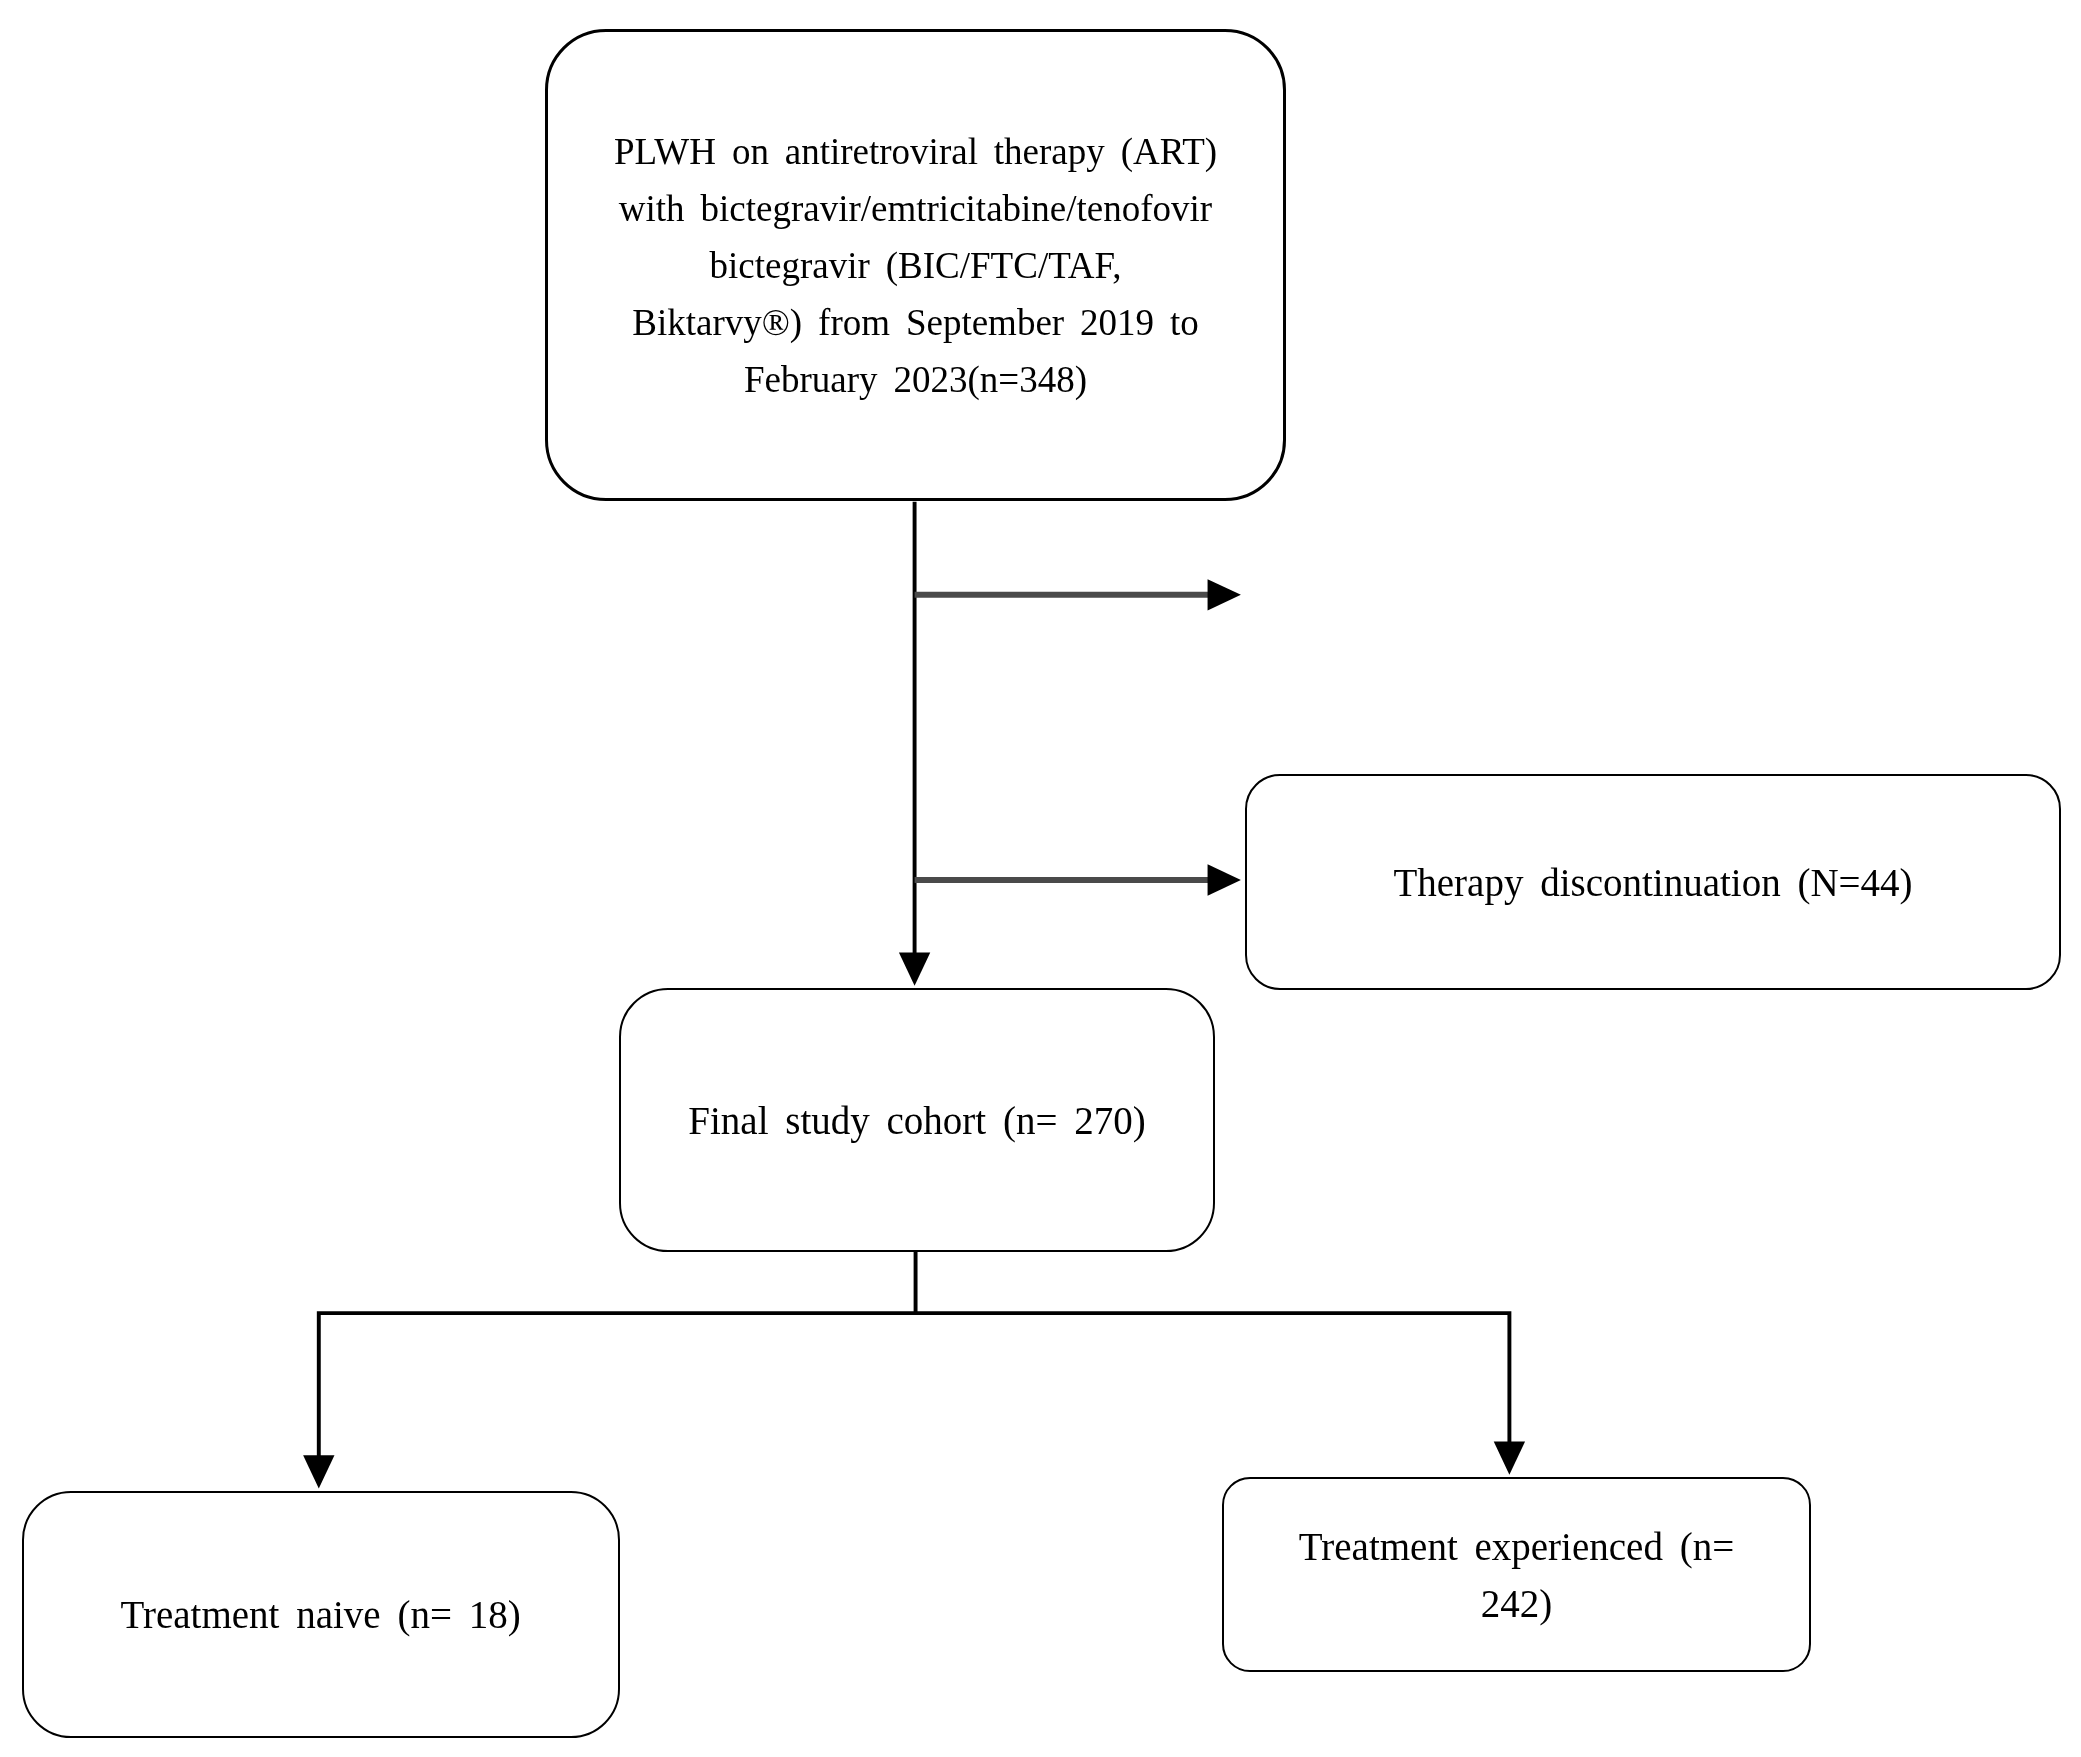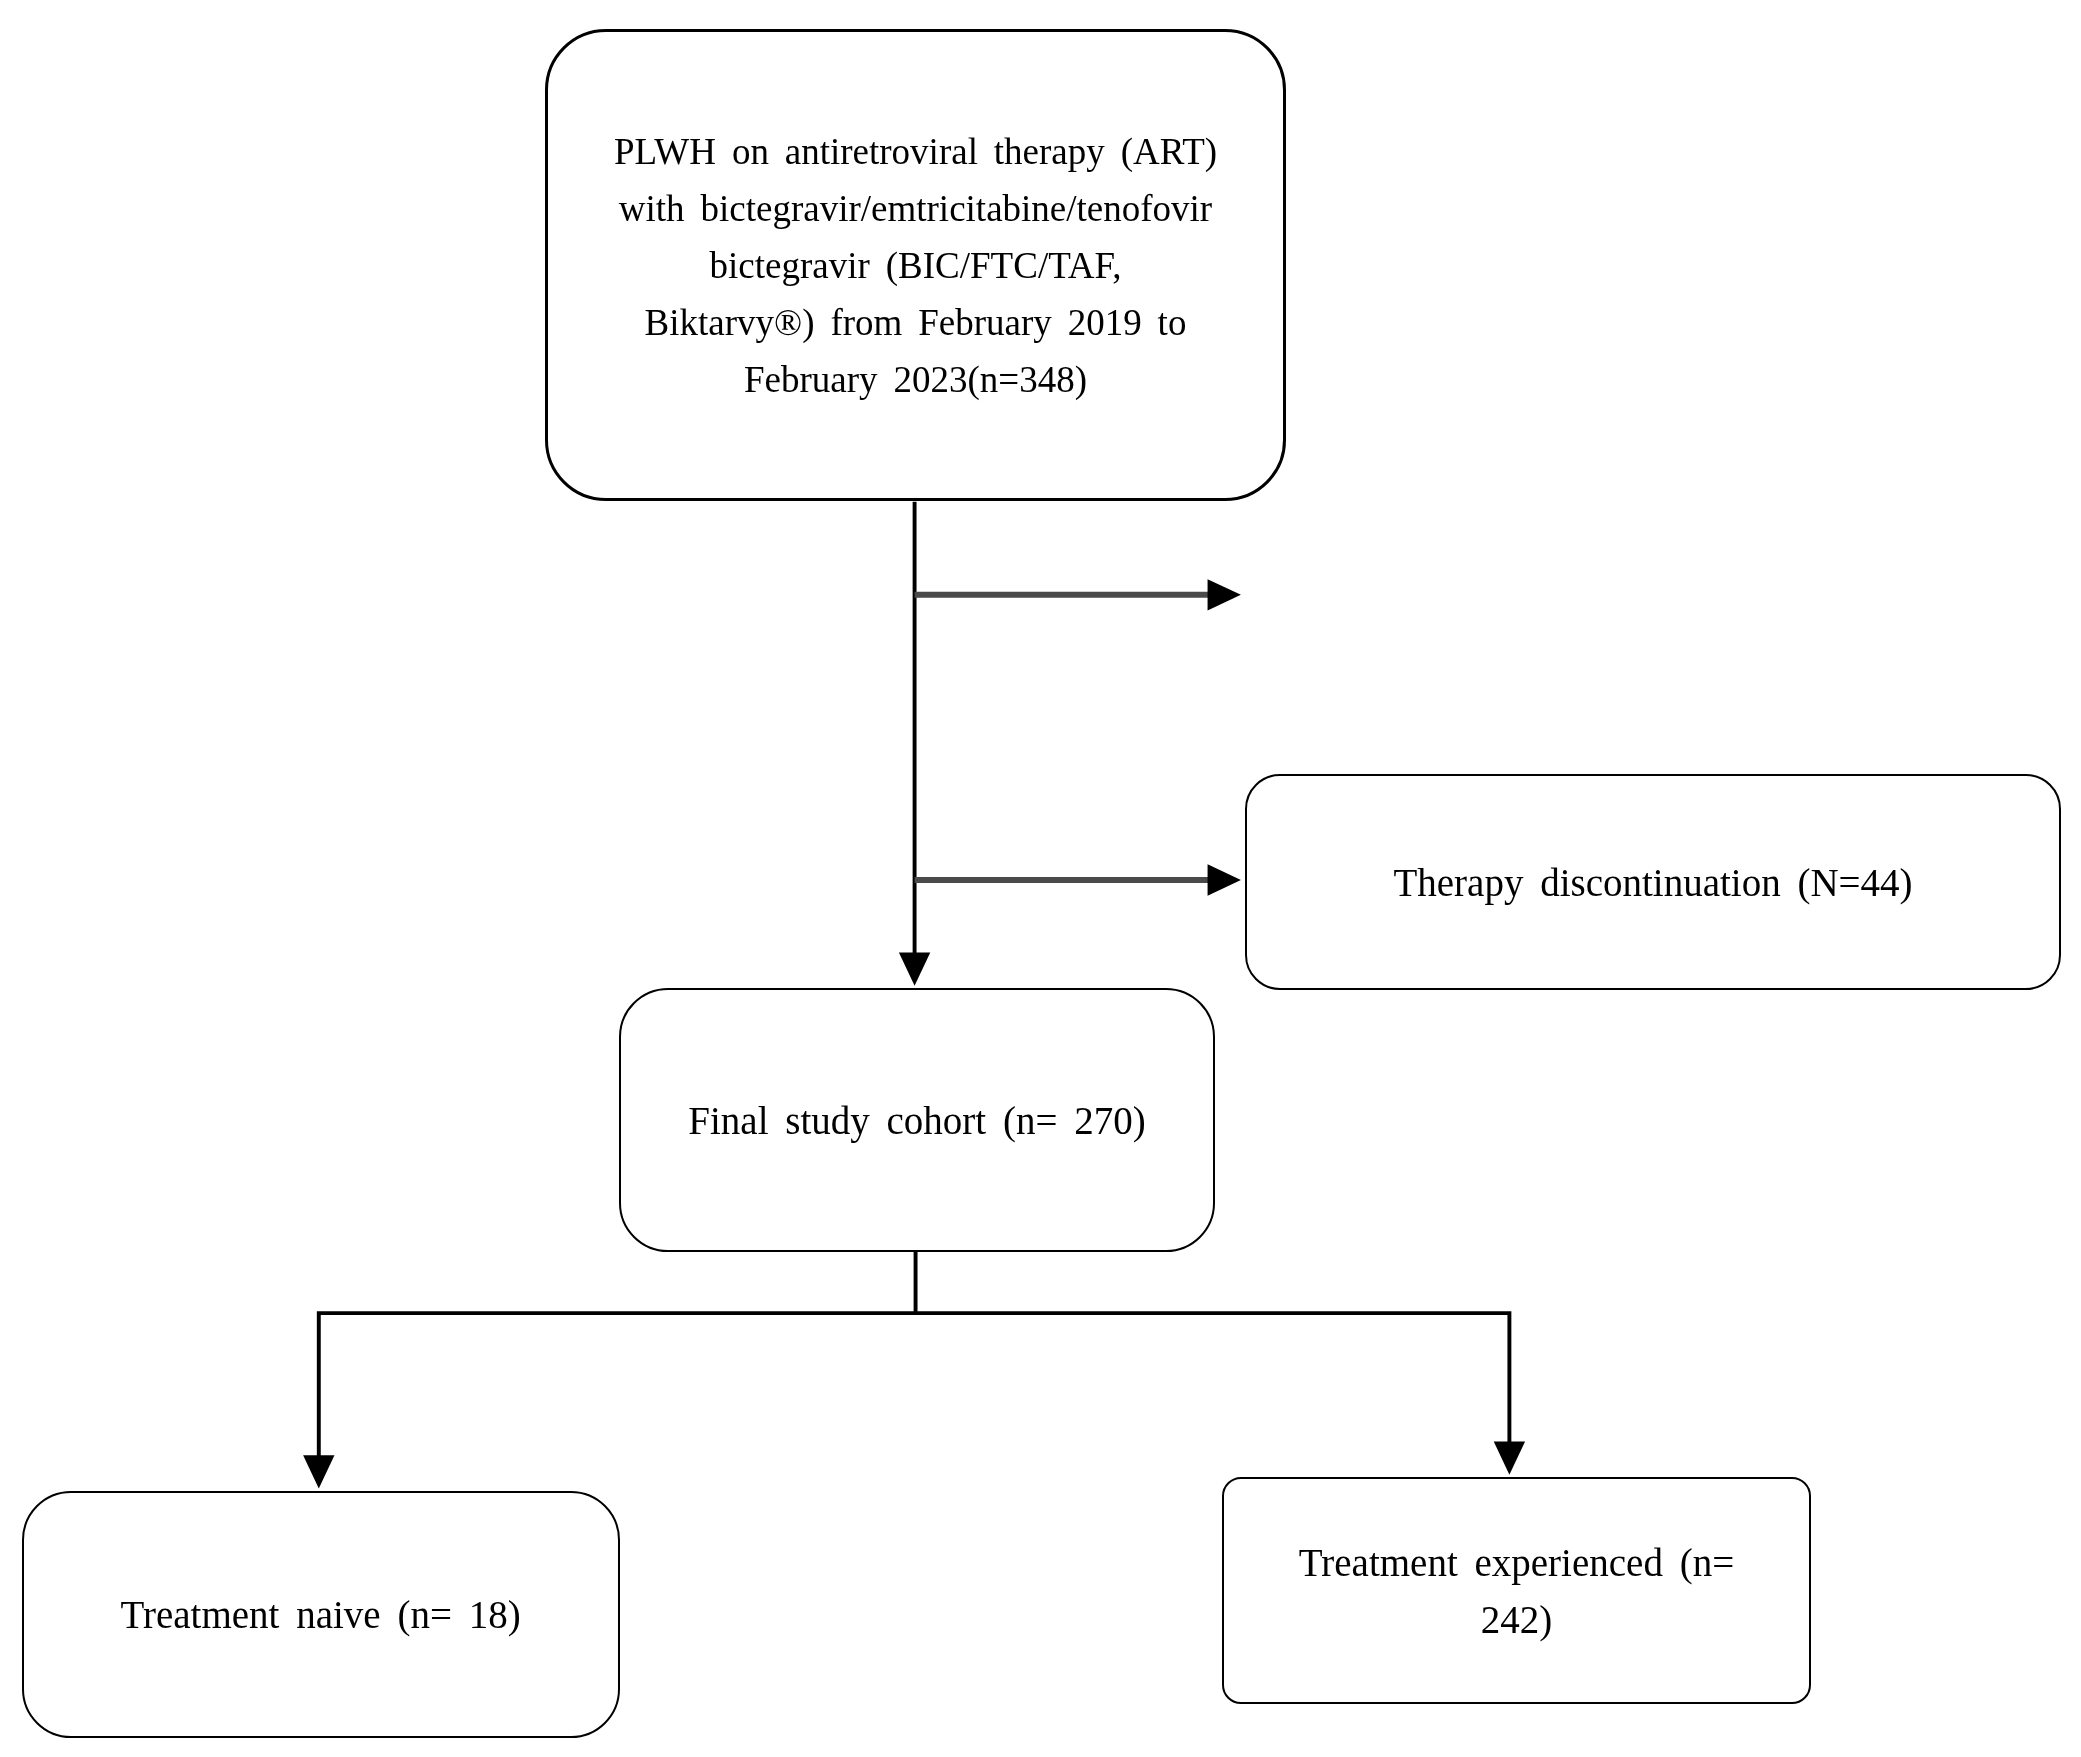--- a/index.html
+++ b/index.html
@@ -45,22 +45,22 @@
   }
   #node-final {
     left: 619px; top: 988px; width: 596px; height: 264px;
     border-radius: 49px; font-size: 39px;
   }
   #node-naive {
     left: 21.6px; top: 1491px; width: 598px; height: 247px;
     border-radius: 49px; font-size: 39px;
   }
   #node-experienced {
-    left: 1222px; top: 1477px; width: 589px; height: 227px;
-    border-radius: 19px; font-size: 39px; line-height: 57px; padding: 0 35px;
+    left: 1222px; top: 1477px; width: 589px; height: 195px;
+    border-radius: 28px; font-size: 39px; line-height: 57px; padding: 0 35px;
   }
   .edge-line { stroke: #000000; fill: none; }
   .edge-line.gray { stroke: #4a4a4a; }
   .arrowhead { fill: #000000; stroke: none; }
 </style>
 </head>
 <body>
 
 <div class="canvas">
 
@@ -89,21 +89,21 @@
     <g>
       <path class="edge-line" d="M 934 1340 L 1540 1340 L 1540 1476" stroke-width="4"></path>
       <polygon class="arrowhead" points="1540,1505 1524,1471 1556,1471"></polygon>
     </g>
   </svg>
 
   <div class="node" id="node-source">
     <div class="nl">PLWH on antiretroviral therapy (ART)</div>
     <div class="nl">with bictegravir/emtricitabine/tenofovir</div>
     <div class="nl">bictegravir (BIC/FTC/TAF,</div>
-    <div class="nl">Biktarvy®) from February 2019 to</div>
+    <div class="nl">Biktarvy®) from September 2019 to</div>
     <div class="nl">February 2023(n=348)</div>
   </div>
 
 
   <div class="node" id="node-discontinuation">
     <div class="nl">Therapy discontinuation (N=44)</div>
   </div>
 
   <div class="node" id="node-final">
     <div class="nl">Final study cohort (n= 270)</div>

